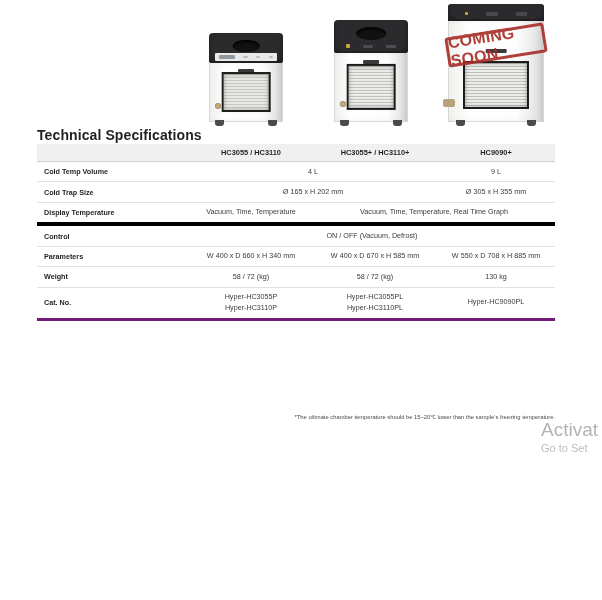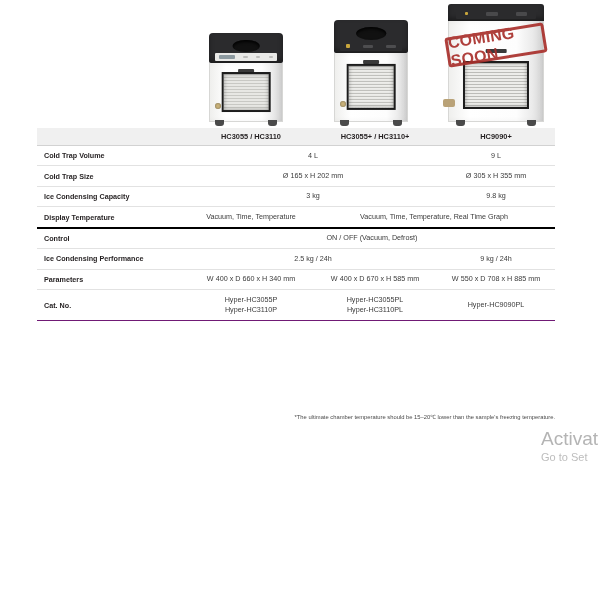--- a/index.html
+++ b/index.html
@@ -170,21 +170,21 @@
     font-size: 14px;
     font-weight: bold;
     color: #231f20;
     letter-spacing: .1px;
   }
 
   
   .spec-table {
     position: absolute;
     left: 37px;
-    top: 128px;
+    top: 144px;
     width: 518px;
     border-collapse: collapse;
     table-layout: fixed;
     font-size: 7.2px;
   }
   .spec-table col.c-label { width: 152px; }
   .spec-table col.c-a     { width: 124px; }
   .spec-table col.c-b     { width: 124px; }
   .spec-table col.c-c     { width: 118px; }
 
@@ -202,24 +202,24 @@
     color: #231f20;
     border-bottom: 1px solid #d2d2d2;
   }
   .spec-table thead th.lbl {
     background: #f0f0f0;
   }
   .spec-table tbody tr {
     border-bottom: 1px solid #e2e2e2;
   }
   .spec-table tbody tr.thick {
-    border-top: 2px solid #000000;
+    border-top: 4px solid #000000;
   }
   .spec-table tbody tr.last {
-    border-bottom: 1px solid #701a75;
+    border-bottom: 3px solid #701a75;
   }
   .spec-table td.label {
     font-weight: bold;
     text-align: left;
     padding: 4.5px 0 4.5px 7px;
     color: #231f20;
     font-size: 7.2px;
   }
   .spec-table td.val {
     text-align: center;
@@ -236,21 +236,21 @@
     top: 413px;
     font-size: 5.8px;
     color: #4a4a4a;
     white-space: nowrap;
   }
 
   
   .watermark {
     position: absolute;
     left: 541px;
-    top: 427px;
+    top: 418px;
     color: #b9b9b9;
     user-select: none;
     pointer-events: none;
     white-space: nowrap;
   }
   .watermark .wm-title {
     font-size: 19px;
     line-height: 23px;
     color: #b4b4b4;
   }
@@ -340,53 +340,49 @@
   <thead>
     <tr>
       <th class="lbl"></th>
       <th>HC3055 / HC3110</th>
       <th>HC3055+ / HC3110+</th>
       <th>HC9090+</th>
     </tr>
   </thead>
   <tbody id="spec-body">
       <tr>
-        <td class="label">Cold Trap Volume</td>
+        <td class="label">Cold Temp Volume</td>
         <td class="val" colspan="2">4 L</td>
         <td class="val">9 L</td>
       </tr>
       <tr>
         <td class="label">Cold Trap Size</td>
         <td class="val" colspan="2">Ø 165 x H 202 mm</td>
         <td class="val">Ø 305 x H 355 mm</td>
       </tr>
       <tr>
-        <td class="label">Ice Condensing Capacity</td>
-        <td class="val" colspan="2">3 kg</td>
-        <td class="val">9.8 kg</td>
-      </tr>
-      <tr>
         <td class="label">Display Temperature</td>
         <td class="val">Vacuum, Time, Temperature</td>
         <td class="val" colspan="2">Vacuum, Time, Temperature, Real Time Graph</td>
       </tr>
       <tr class="thick">
         <td class="label">Control</td>
         <td class="val" colspan="3">ON / OFF (Vacuum, Defrost)</td>
-      </tr>
-      <tr>
-        <td class="label">Ice Condensing Performance</td>
-        <td class="val" colspan="2">2.5 kg / 24h</td>
-        <td class="val">9 kg / 24h</td>
       </tr>
       <tr>
         <td class="label">Parameters</td>
         <td class="val">W 400 x D 660 x H 340 mm</td>
         <td class="val">W 400 x D 670 x H 585 mm</td>
         <td class="val">W 550 x D 708 x H 885 mm</td>
+      </tr>
+      <tr>
+        <td class="label">Weight</td>
+        <td class="val">58 / 72 (kg)</td>
+        <td class="val">58 / 72 (kg)</td>
+        <td class="val">130 kg</td>
       </tr>
       <tr class="last">
         <td class="label">Cat. No.</td>
         <td class="val">Hyper-HC3055P<br>Hyper-HC3110P</td>
         <td class="val">Hyper-HC3055PL<br>Hyper-HC3110PL</td>
         <td class="val">Hyper-HC9090PL</td>
       </tr>
     </tbody>
 </table>
 

